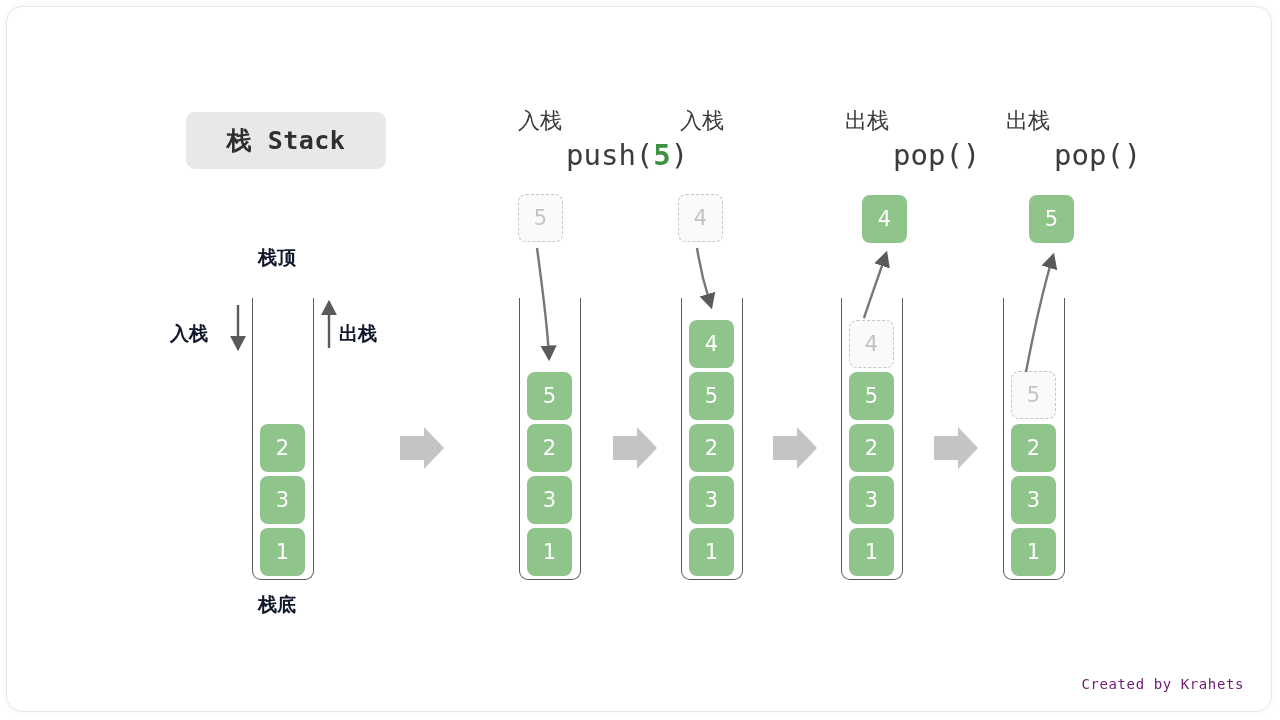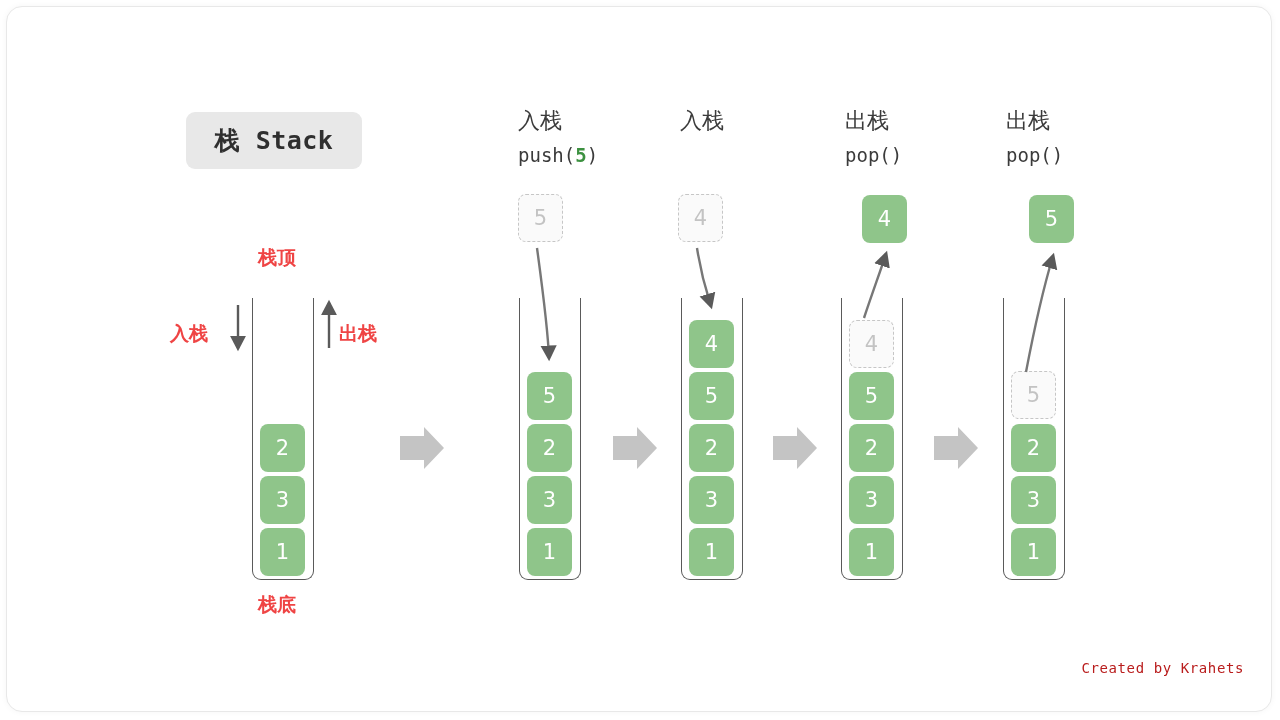--- a/index.html
+++ b/index.html
@@ -33,21 +33,21 @@
     border: 1px solid #e8e8e8;
     border-radius: 16px;
     box-shadow: 0 0 6px rgba(0,0,0,0.045);
   }
 
   
   .title-pill {
     position: absolute;
     left: 186px;
     top: 112px;
-    width: 176px;
+    width: 200px;
     height: 57px;
     background: #e8e8e8;
     border-radius: 9px;
     display: flex;
     align-items: center;
     justify-content: center;
   }
   .title-pill .title-text {
     font-family: "DejaVu Sans Mono", "Liberation Mono", monospace;
     font-size: 25px;
@@ -56,43 +56,44 @@
     letter-spacing: 0.5px;
     white-space: pre;
   }
 
   
   .cn-label {
     position: absolute;
     font-family: "DejaVu Sans", "Liberation Sans", sans-serif;
     font-size: 19px;
     font-weight: bold;
-    color: #ef4444;
+    color: #0f172a;
     white-space: nowrap;
   }
 
   
   .col-head {
     position: absolute;
     top: 104px;
     width: 170px;
     text-align: left;
     white-space: nowrap;
   }
   .col-head .ch-cn {
     font-family: "DejaVu Sans", "Liberation Sans", sans-serif;
     font-size: 22px;
     color: #3b3b3b;
     line-height: 34px;
   }
   .col-head .ch-code {
     font-family: "DejaVu Sans Mono", "Liberation Mono", monospace;
-    font-size: 19px;
+    font-size: 29px;
     color: #3b3b3b;
     line-height: 34px;
+    margin-left: 48px;
   }
   .col-head .ch-arg {
     color: #3c9140;
     font-weight: bold;
   }
 
   
   .tube {
     position: absolute;
     box-sizing: border-box;
@@ -135,24 +136,24 @@
     top: 0;
     width: 1280px;
     height: 720px;
     pointer-events: none;
   }
 
   
   .watermark {
     position: absolute;
     right: 36px;
-    bottom: 44px;
+    bottom: 28px;
     font-family: "DejaVu Sans Mono", "Liberation Mono", monospace;
     font-size: 14px;
-    color: #b91c1c;
+    color: #701a75;
     letter-spacing: 0.6px;
     white-space: nowrap;
   }
 </style>
 </head>
 <body>
 
 <div id="canvas">
 
   <div class="card-frame"></div>

